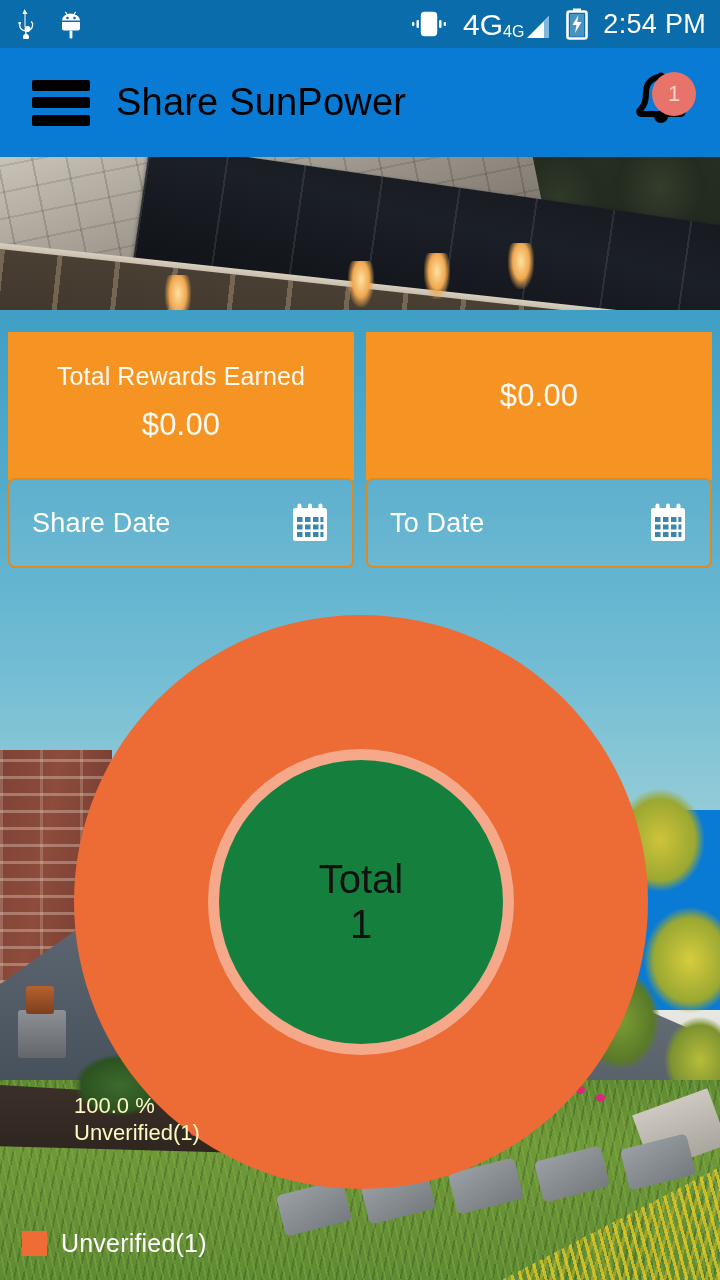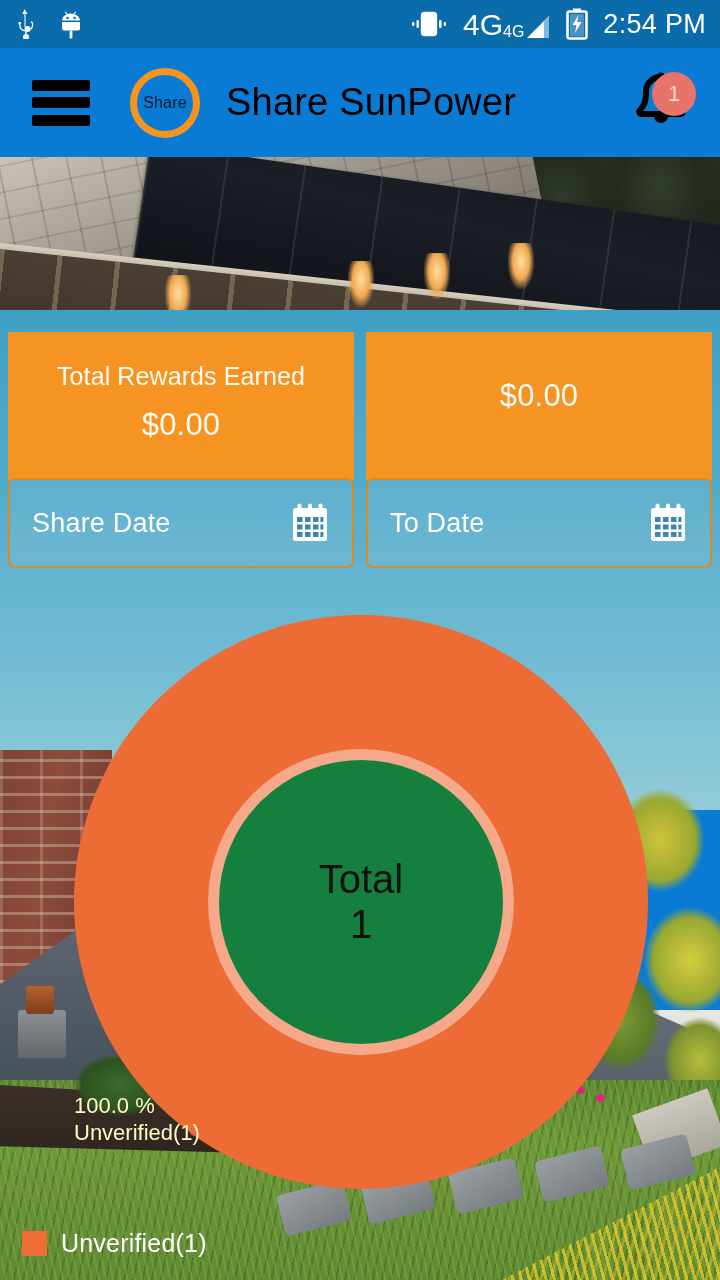--- a/index.html
+++ b/index.html
@@ -287,23 +287,20 @@
       </svg>
       <span class="sb-time">2:54 PM</span>
     </div>
   </div>
 
   <div class="appbar">
     <div class="hamburger">
       <span></span>
       <span></span>
       <span></span>
-    </div>
-    <div class="share-logo">
-      <span>Share</span>
     </div>
     <div class="app-title">Share SunPower</div>
     <div class="bell-wrap">
       <svg width="62" height="66" viewBox="0 0 62 66">
         <path d="M31 7c-9 0-15 6.5-15 15 0 10-2 14-6 18-1.5 1.6-.6 4 1.8 4h38.4c2.4 0 3.3-2.4 1.8-4-4-4-6-8-6-18 0-8.5-6-15-15-15z" fill="none" stroke="#000000" stroke-width="6" stroke-linejoin="round"></path>
         <path d="M31 2.5c2.2 0 4 1.8 4 4v2h-8v-2c0-2.2 1.8-4 4-4z" fill="#000000"></path>
         <path d="M24 46c0 4 3.2 7 7 7s7-3 7-7z" fill="#000000"></path>
       </svg>
       <div class="bell-badge">1</div>
     </div>

